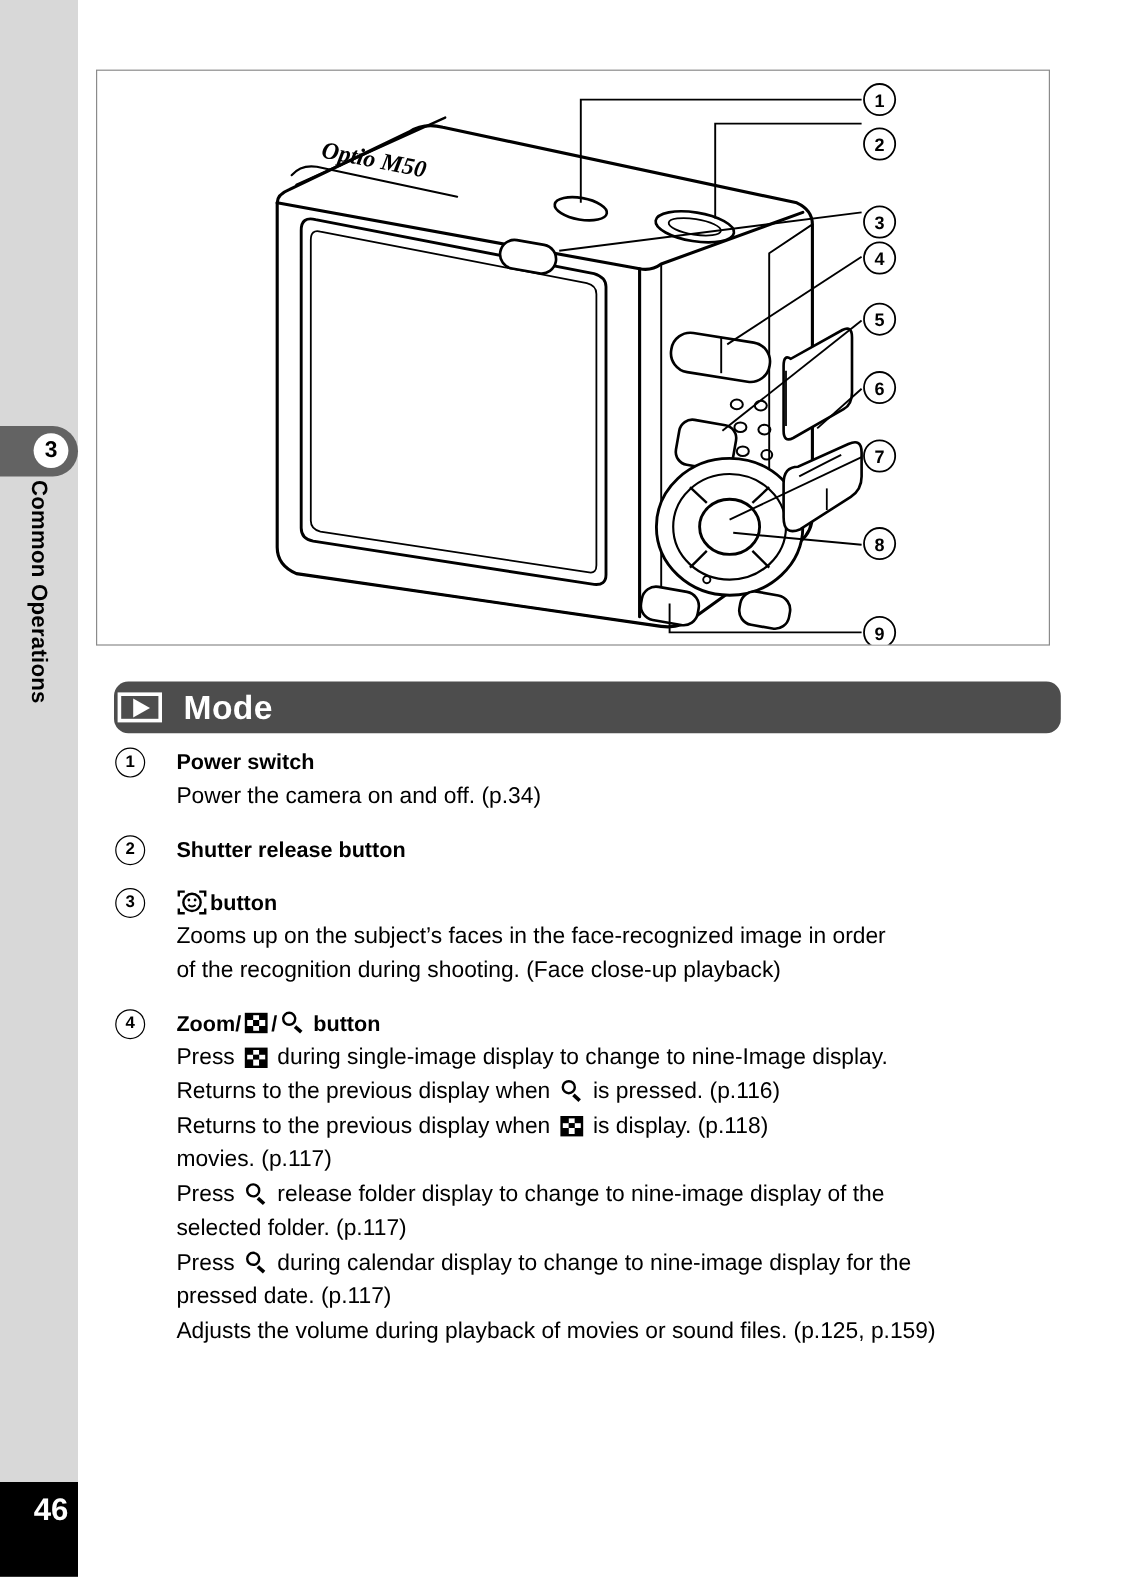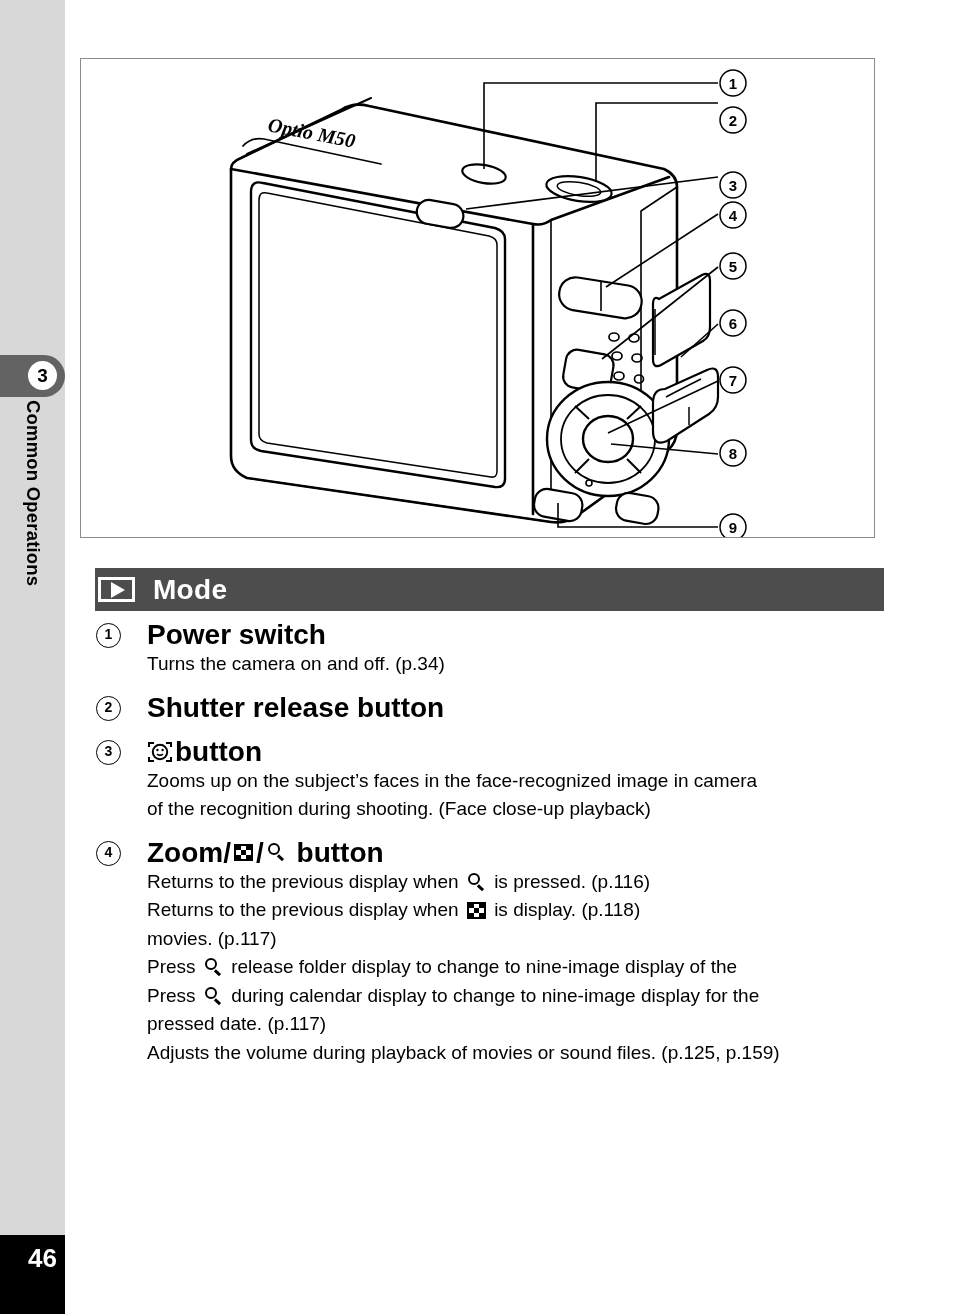--- a/index.html
+++ b/index.html
@@ -101,20 +101,21 @@
   
   .mode-bar {
     position: absolute;
     left: 95px;
     top: 568px;
     width: 789px;
     height: 43px;
     background: #4d4d4d;
     display: flex;
     align-items: center;
+    border-radius: 12px;
   }
   .mode-bar-icon {
     margin-left: 3px;
     width: 37px;
     height: 25px;
     border: 3px solid #ffffff;
     box-sizing: border-box;
     display: flex;
     align-items: center;
     justify-content: center;
@@ -155,21 +156,21 @@
     width: 23px;
     height: 23px;
     border: 1.4px solid #000000;
     border-radius: 50%;
     font-size: 14px;
     font-weight: bold;
     line-height: 21px;
     text-align: center;
   }
   .desc-title {
-    font-size: 28px;
+    font-size: 18px;
     font-weight: bold;
     line-height: 30px;
     display: flex;
     align-items: center;
     gap: 0px;
     white-space: nowrap;
   }
   .desc-body {
     font-size: 19px;
     line-height: 28.5px;
@@ -434,21 +435,21 @@
 </div>
 
 <div class="desc-list">
 
   <div class="desc-item">
     <div class="desc-num">1</div>
     <div class="desc-title">
       <span>Power switch</span>
     </div>
     <div class="desc-body">
-      <p>Turns the camera on and off. (p.34)</p>
+      <p>Power the camera on and off. (p.34)</p>
     </div>
   </div>
 
   <div class="desc-item">
     <div class="desc-num">2</div>
     <div class="desc-title">
       <span>Shutter release button</span>
     </div>
   </div>
 
@@ -465,21 +466,21 @@
           </g>
           <circle cx="13" cy="11" r="7.2" fill="none" stroke="#000" stroke-width="2"></circle>
           <circle cx="10.4" cy="9" r="1.2" fill="#000"></circle>
           <circle cx="15.6" cy="9" r="1.2" fill="#000"></circle>
           <path d="M10 13.2 Q13 15.6 16 13.2" fill="none" stroke="#000" stroke-width="1.6"></path>
         </svg>
       </span>
       <span>button</span>
     </div>
     <div class="desc-body">
-      <p>Zooms up on the subject’s faces in the face-recognized image in camera</p>
+      <p>Zooms up on the subject’s faces in the face-recognized image in order</p>
       <p>of the recognition during shooting. (Face close-up playback)</p>
     </div>
   </div>
 
   <div class="desc-item">
     <div class="desc-num">4</div>
     <div class="desc-title">
       <span>Zoom/</span>
       <span class="ico ico-grid">
         <span class="chk">
@@ -494,20 +495,35 @@
             <b class="d"></b>
           </span>
       </span>
       <span>/</span>
       <span class="ico ico-mag"></span>
       <span>&nbsp;</span>
       <span>button</span>
     </div>
     <div class="desc-body">
 
+      <p>
+        <span>Press</span>
+        <span class="ico ico-grid"><span class="chk">
+              <b class="d"></b>
+              <b></b>
+              <b class="d"></b>
+              <b></b>
+              <b class="d"></b>
+              <b></b>
+              <b class="d"></b>
+              <b></b>
+              <b class="d"></b>
+            </span></span>
+        <span>during single-image display to change to nine-Image display.</span>
+      </p>
 
       <p>
         <span>Returns to the previous display when</span>
         <span class="ico ico-mag"></span>
         <span>is pressed. (p.116)</span>
       </p>
 
 
       <p>
         <span>Returns to the previous display when</span>
@@ -527,20 +543,21 @@
 
 
       <p>movies. (p.117)</p>
 
       <p>
         <span>Press</span>
         <span class="ico ico-mag"></span>
         <span>release folder display to change to nine-image display of the</span>
       </p>
 
+      <p>selected folder. (p.117)</p>
 
       <p>
         <span>Press</span>
         <span class="ico ico-mag"></span>
         <span>during calendar display to change to nine-image display for the</span>
       </p>
 
       <p>pressed date. (p.117)</p>
 
       <p>Adjusts the volume during playback of movies or sound files. (p.125, p.159)</p>

